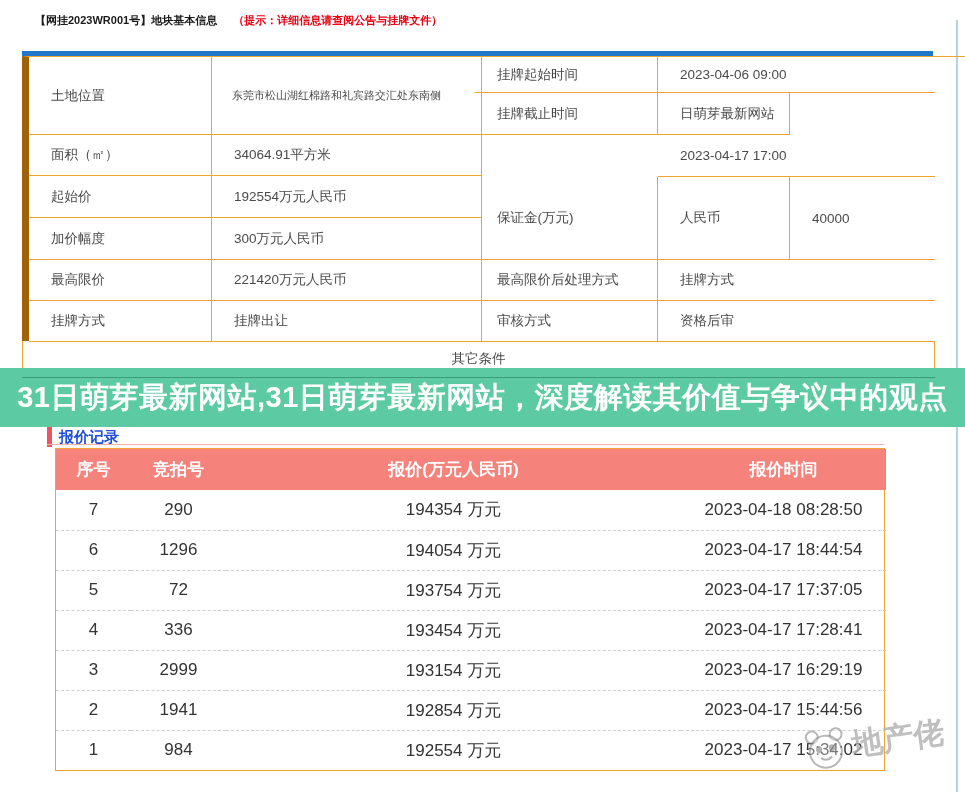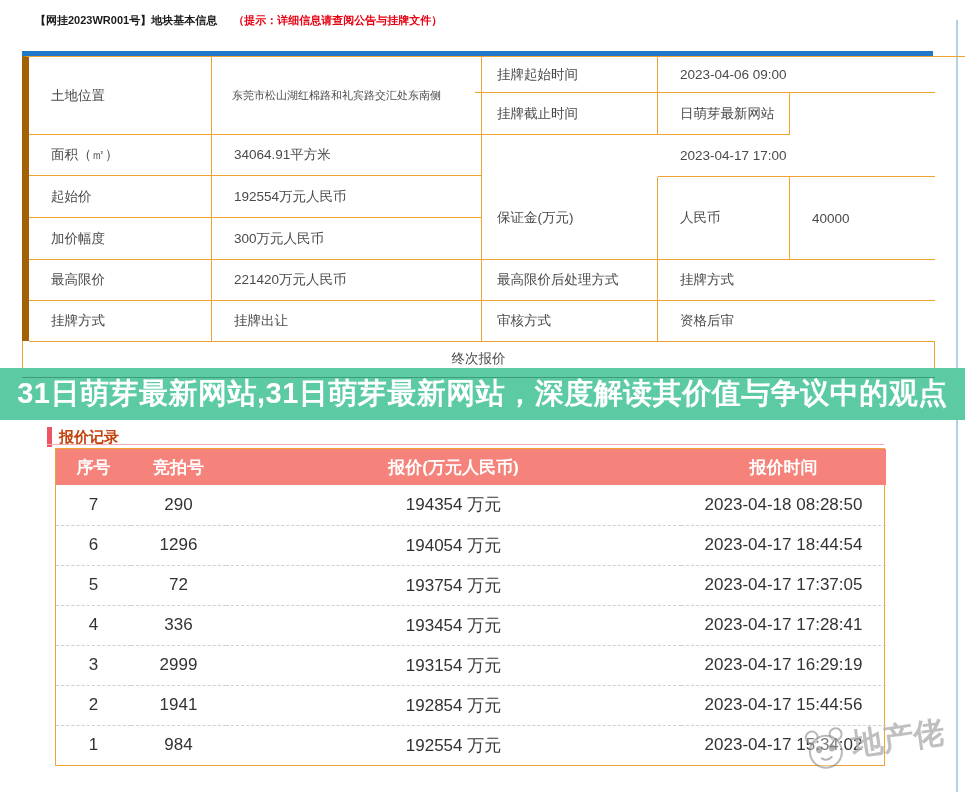--- a/index.html
+++ b/index.html
@@ -27,33 +27,33 @@
           border-bottom:1px solid #f0a232; padding-left:22px; white-space:nowrap; }
   .cell.br { border-right:1px solid #f0a232; }
   .cell.span2 { grid-column:2 / 4; }
   .cell.small { font-size:11px; padding-left:20px; }
   .lt-footer { position:absolute; left:22px; top:341px; width:913px; height:37px;
                border:1px solid #f0a232; border-top:none;
                display:flex; align-items:center; justify-content:center;
                font-size:13.5px; color:#4a4a4a; }
 
   
-  .banner { position:absolute; left:0; top:368px; width:965px; height:52px;
+  .banner { position:absolute; left:0; top:368px; width:965px; height:59px;
             background:#5ccba4; z-index:5; display:flex; align-items:center; justify-content:center; }
   .banner-line { position:absolute; left:22px; top:9px; width:913px; height:1px; background:#3c9c77; }
   .banner-text { font-size:29px; font-weight:bold; color:#ffffff; white-space:nowrap; letter-spacing:0.5px; }
 
   
   .bid-title-bar { position:absolute; left:47px; top:427px; width:5px; height:20px; background:#ee5564; }
-  .bid-title { position:absolute; left:59px; top:428px; font-size:15px; color:#c2410c; font-weight:bold; }
+  .bid-title { position:absolute; left:59px; top:428px; font-size:15px; color:#1d4ed8; font-weight:bold; }
   .bid-underline { position:absolute; left:47px; top:444px; width:837px; height:1px; background:#efb0ac; }
 
   .bid-table-wrap { position:absolute; left:55px; top:448px; width:830px; border:1px solid #f0a232; background:#fff; }
   table.bid { width:100%; border-collapse:collapse; table-layout:fixed; }
-  table.bid th { height:36px; background:#f5837b; color:#fff; font-size:17px; font-weight:bold; text-align:center; }
+  table.bid th { height:41px; background:#f5837b; color:#fff; font-size:17px; font-weight:bold; text-align:center; }
   table.bid td { height:40px; font-size:17px; color:#333; text-align:center; }
   table.bid tbody tr + tr td { border-top:1px dashed #cfcfcf; }
 
   
   .watermark { position:absolute; left:802px; top:720px; display:flex; align-items:center; gap:4px;
                transform:rotate(-8deg); z-index:9; pointer-events:none; }
   .watermark-text { font-size:31px; font-weight:bold; color:rgba(128,128,128,0.5);
                     text-shadow:0 0 1px rgba(255,255,255,0.6); white-space:nowrap; }
 </style>
 </head>
@@ -91,21 +91,21 @@
     <div class="cell span2">2023-04-17 17:00</div>
     <div class="cell br">保证金(万元)</div>
     <div class="cell br">人民币</div>
     <div class="cell">40000</div>
     <div class="cell br">最高限价后处理方式</div>
     <div class="cell span2">挂牌方式</div>
     <div class="cell br">审核方式</div>
     <div class="cell span2">资格后审</div>
   </div>
 
-  <div class="lt-footer">终次报价</div>
+  <div class="lt-footer">其它条件</div>
 
   <div class="banner">
     <div class="banner-line"></div>
     <div class="banner-text">31日萌芽最新网站,31日萌芽最新网站，深度解读其价值与争议中的观点</div>
   </div>
 
   <div class="bid-title-bar"></div>
   <div class="bid-title">报价记录</div>
   <div class="bid-underline"></div>
 

